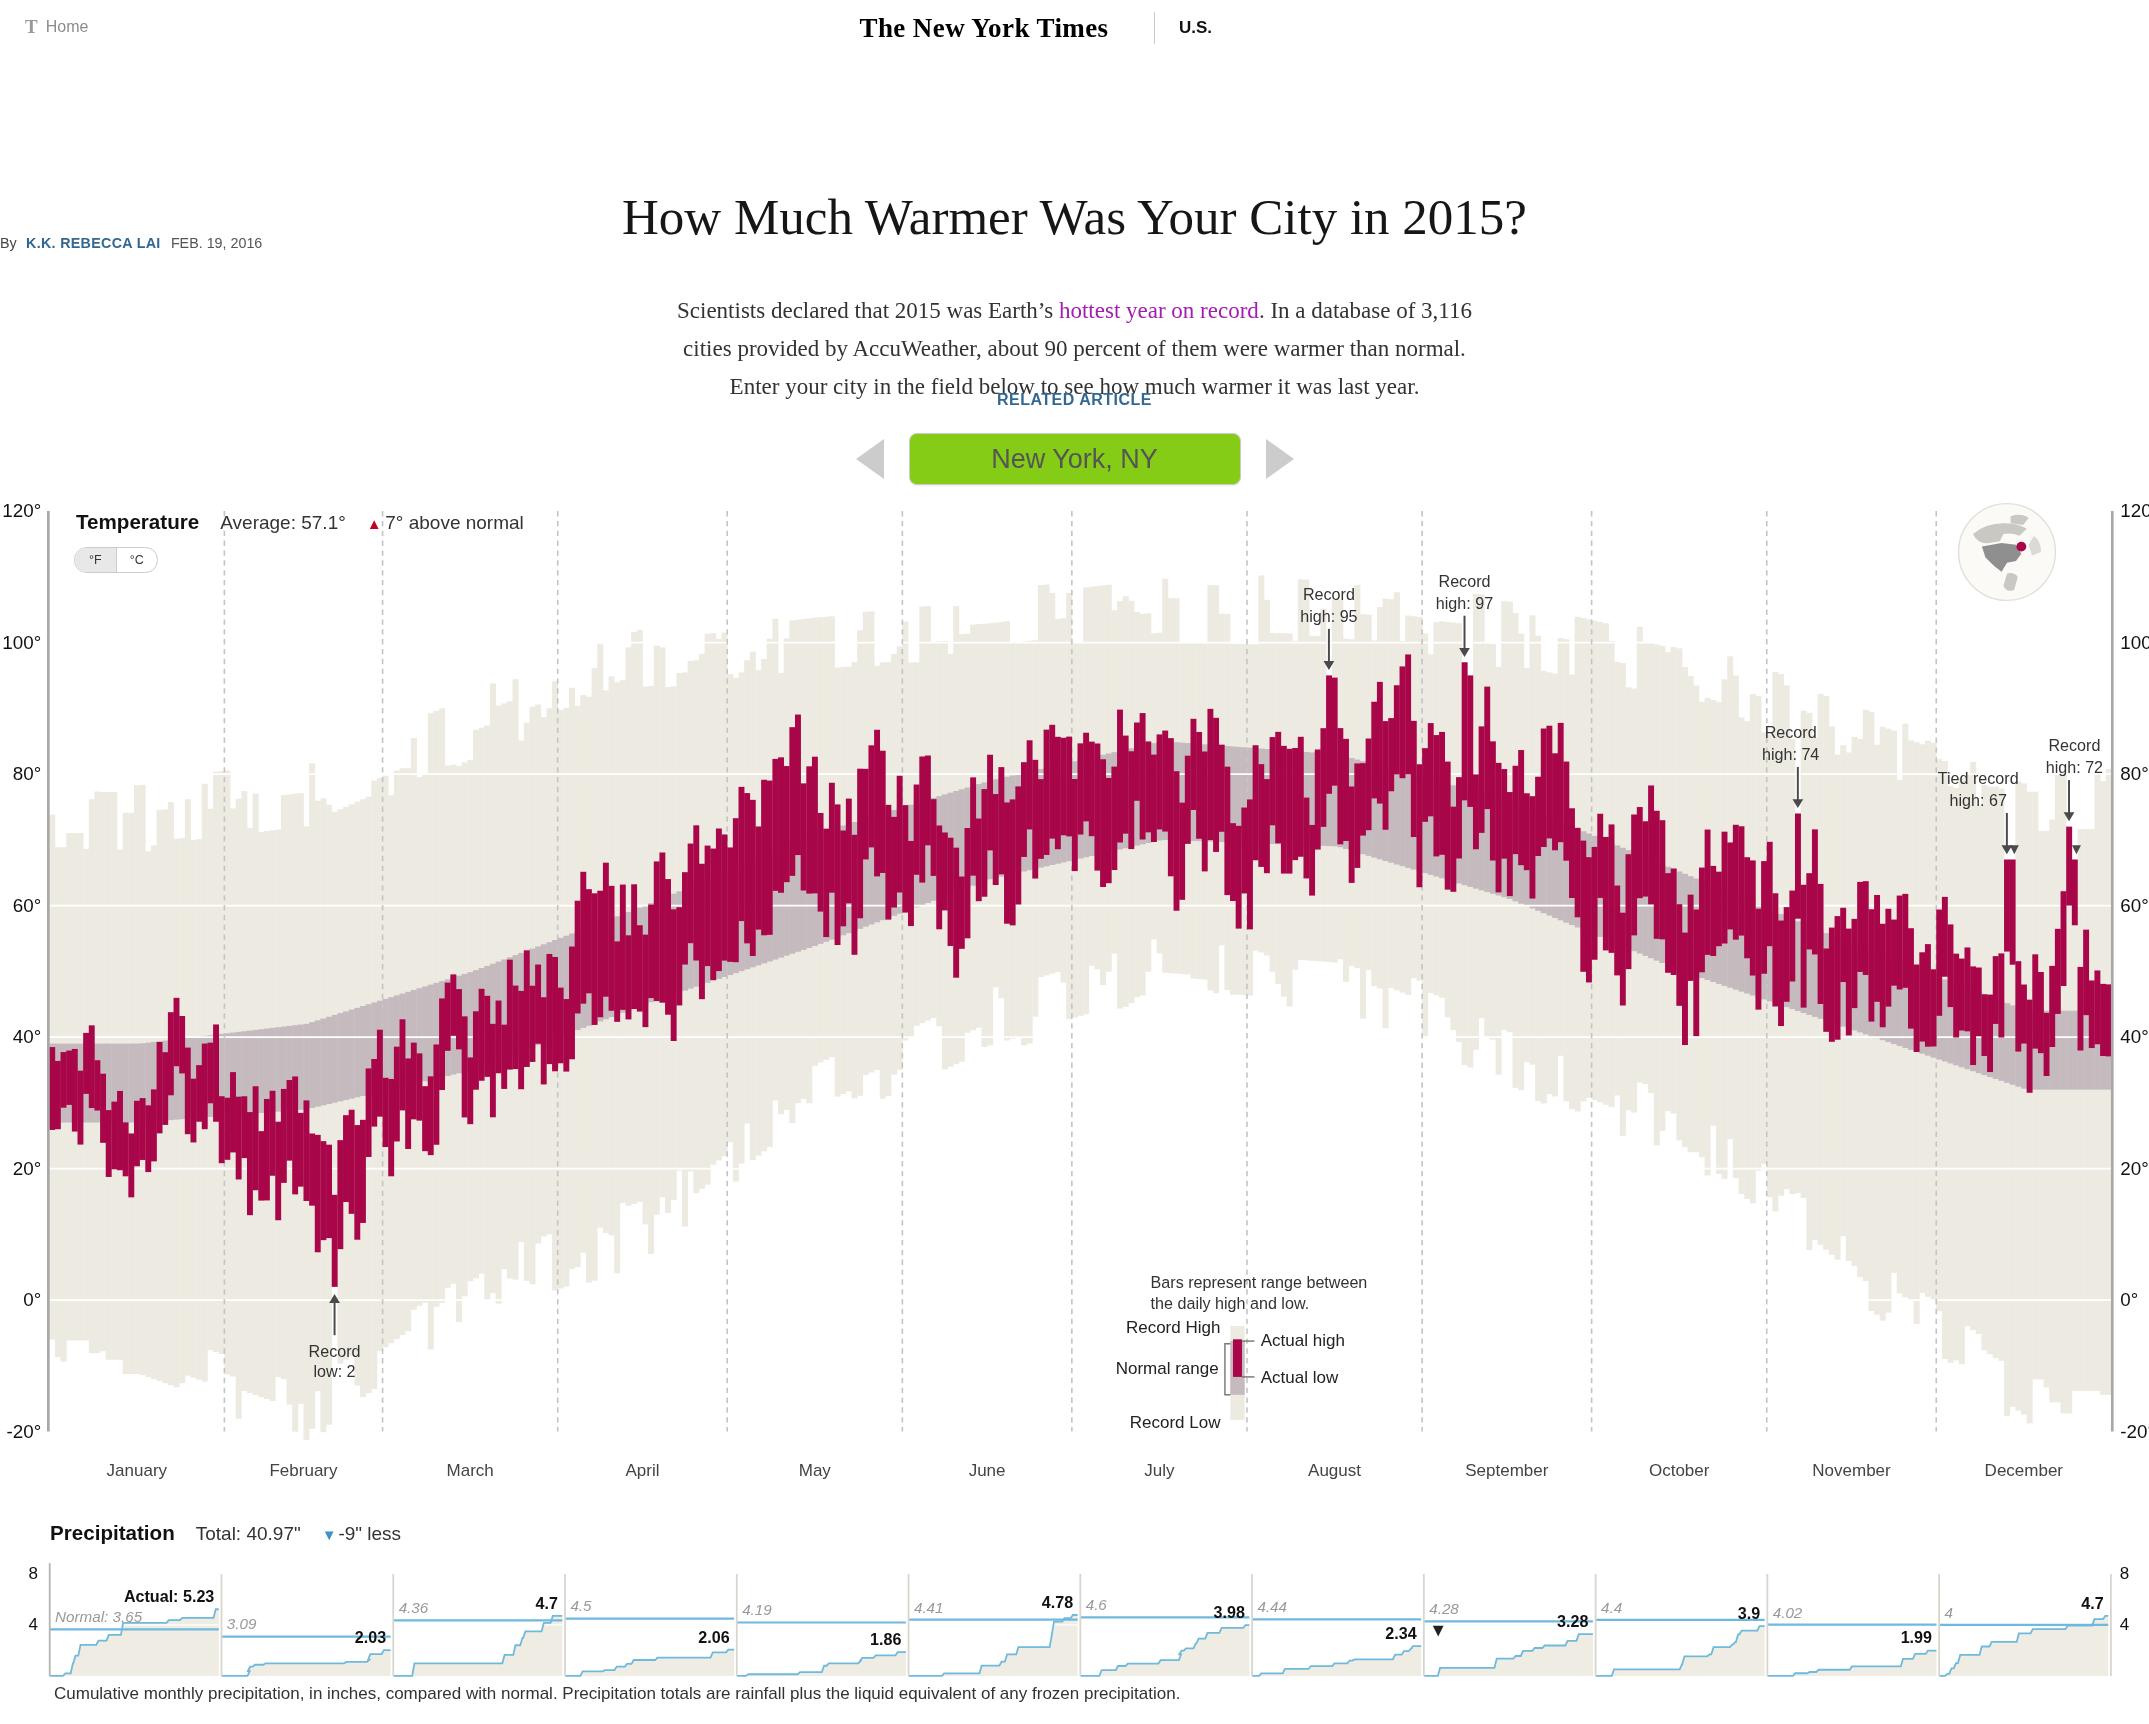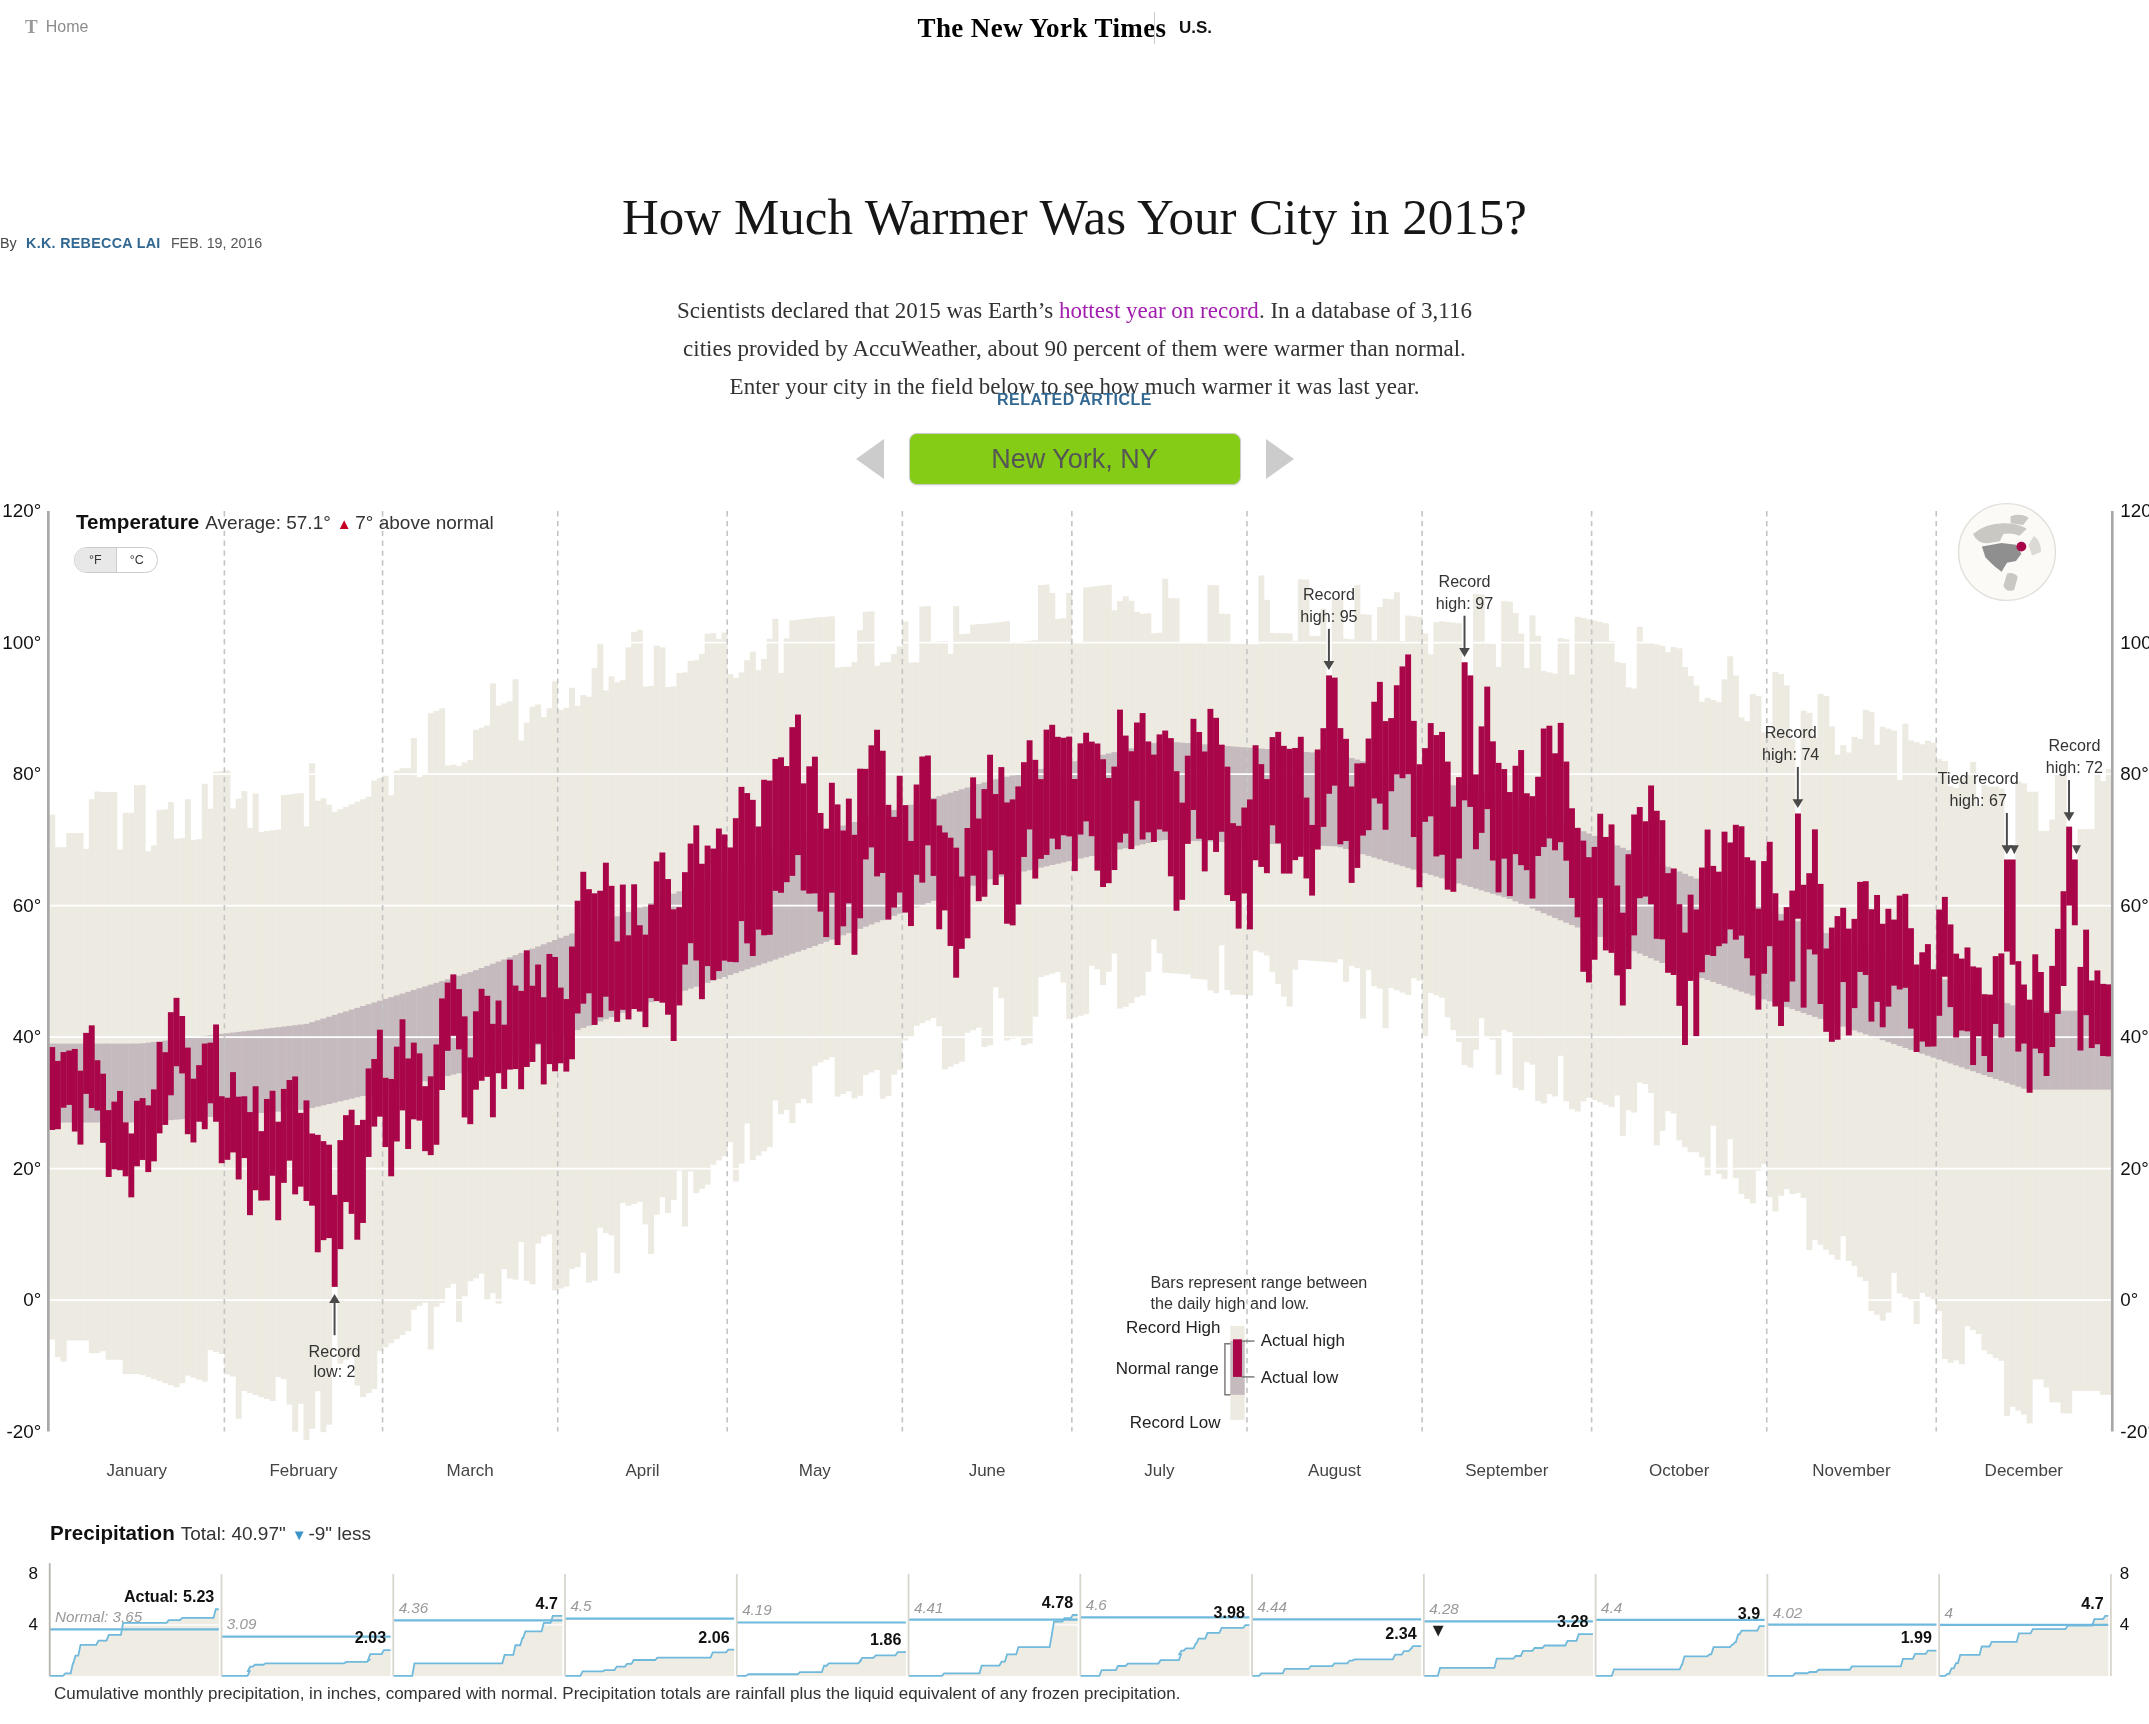--- a/index.html
+++ b/index.html
@@ -1,39 +1,39 @@
 <!DOCTYPE html>
 <html style="font-size:14.3px"><head>
 <meta charset="utf-8">
 <style>
   html,body{margin:0;padding:0;background:#fff;}
   .page{position:relative;width:2149px;height:1725px;background:#fff;font-family:"Liberation Sans",sans-serif;color:#111;overflow:hidden;}
   
   .hdr{position:absolute;left:0;top:0;width:2149px;height:57px;}
   .home{position:absolute;left:25px;top:16px;display:flex;align-items:center;gap:8px;color:#8c8c8c;font-size:16px;cursor:pointer;}
   .nyt-t{font-family:"Liberation Serif",serif;font-weight:700;font-size:19px;color:#999;}
-  .brand{position:absolute;left:1042px;top:12.5px;transform:translateX(-50%);font-family:"Liberation Serif",serif;font-weight:700;font-size:27px;letter-spacing:0.4px;color:#000;white-space:nowrap;}
+  .brand{position:absolute;left:984px;top:12.5px;transform:translateX(-50%);font-family:"Liberation Serif",serif;font-weight:700;font-size:27px;letter-spacing:0.4px;color:#000;white-space:nowrap;}
   .hdr-sep{position:absolute;left:1154px;top:11.6px;width:0.9px;height:32px;background:#c9c9c9;}
   .hdr-us{position:absolute;left:1179px;top:18px;font-size:17px;font-weight:700;color:#111;}
   
   .title{position:absolute;left:0;top:154px;width:2149px;text-align:center;font-family:"Liberation Serif",serif;font-size:51px;font-weight:400;color:#161616;}
   .byline{position:absolute;left:0;top:235px;width:1950px;text-align:left;font-size:14.3px;color:#444;}
   .byline .author{color:#326891;font-weight:700;letter-spacing:0.3px;}
   .byline .date{color:#555;margin-left:6.3px;}
   .intro{position:absolute;left:658px;top:269px;width:833px;font-family:"Liberation Serif",serif;font-size:23px;line-height:38px;color:#333;text-align:center;}
   .intro a{color:#a21caf;text-decoration:none;cursor:pointer;}
   .related{position:absolute;left:0;top:391px;width:2149px;text-align:center;font-size:16px;font-weight:700;color:#326891;letter-spacing:0.5px;cursor:pointer;}
   
   .selector{position:absolute;left:0;top:433px;width:2149px;display:flex;justify-content:center;align-items:center;gap:25px;}
   .tri{width:0;height:0;border-top:20.6px solid transparent;border-bottom:20.6px solid transparent;cursor:pointer;}
   .tri-left{border-right:28px solid #ccc;}
   .tri-right{border-left:28px solid #ccc;}
   .city-box{width:330px;height:50px;border:0.9px solid #ccc;border-radius:8px;box-shadow:0 0.9px 1.8px rgba(0,0,0,.08);display:flex;align-items:center;justify-content:center;font-size:27px;color:#555;background:#84cc16;cursor:text;}
   
-  .temp-head{position:absolute;left:76px;top:510px;display:flex;align-items:baseline;gap:6px;white-space:nowrap;}
+  .temp-head{position:absolute;left:76px;top:510px;display:flex;align-items:baseline;gap:21px;white-space:nowrap;}
   .sec-label{font-size:20.6px;font-weight:700;color:#111;}
   .sec-sub{font-size:19px;color:#333;}
   .up-tri{color:#c40023;font-size:15px;}
   .down-tri{color:#3c93c9;font-size:15px;}
   .unit-toggle{position:absolute;left:74px;top:547px;width:82px;height:24px;border:0.9px solid #ccc;border-radius:12.5px;display:flex;overflow:hidden;background:#fff;font-size:12.5px;color:#333;}
   .unit-toggle .seg{flex:1;display:flex;align-items:center;justify-content:center;cursor:pointer;}
   .unit-toggle .seg.active{background:#e8e8e8;border-right:0.9px solid #ccc;}
   .caption{position:absolute;left:54px;top:1684px;width:1791px;font-size:17px;color:#333;}
   svg text{font-family:"Liberation Sans",sans-serif;}
   .chart-svg{position:absolute;left:0;}

